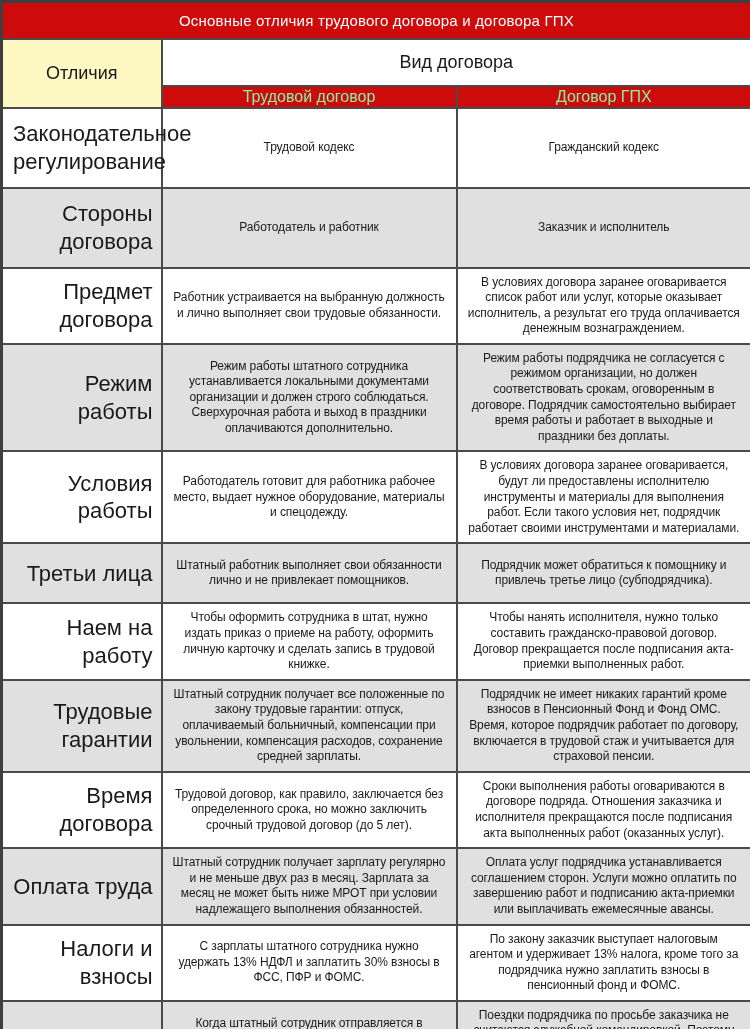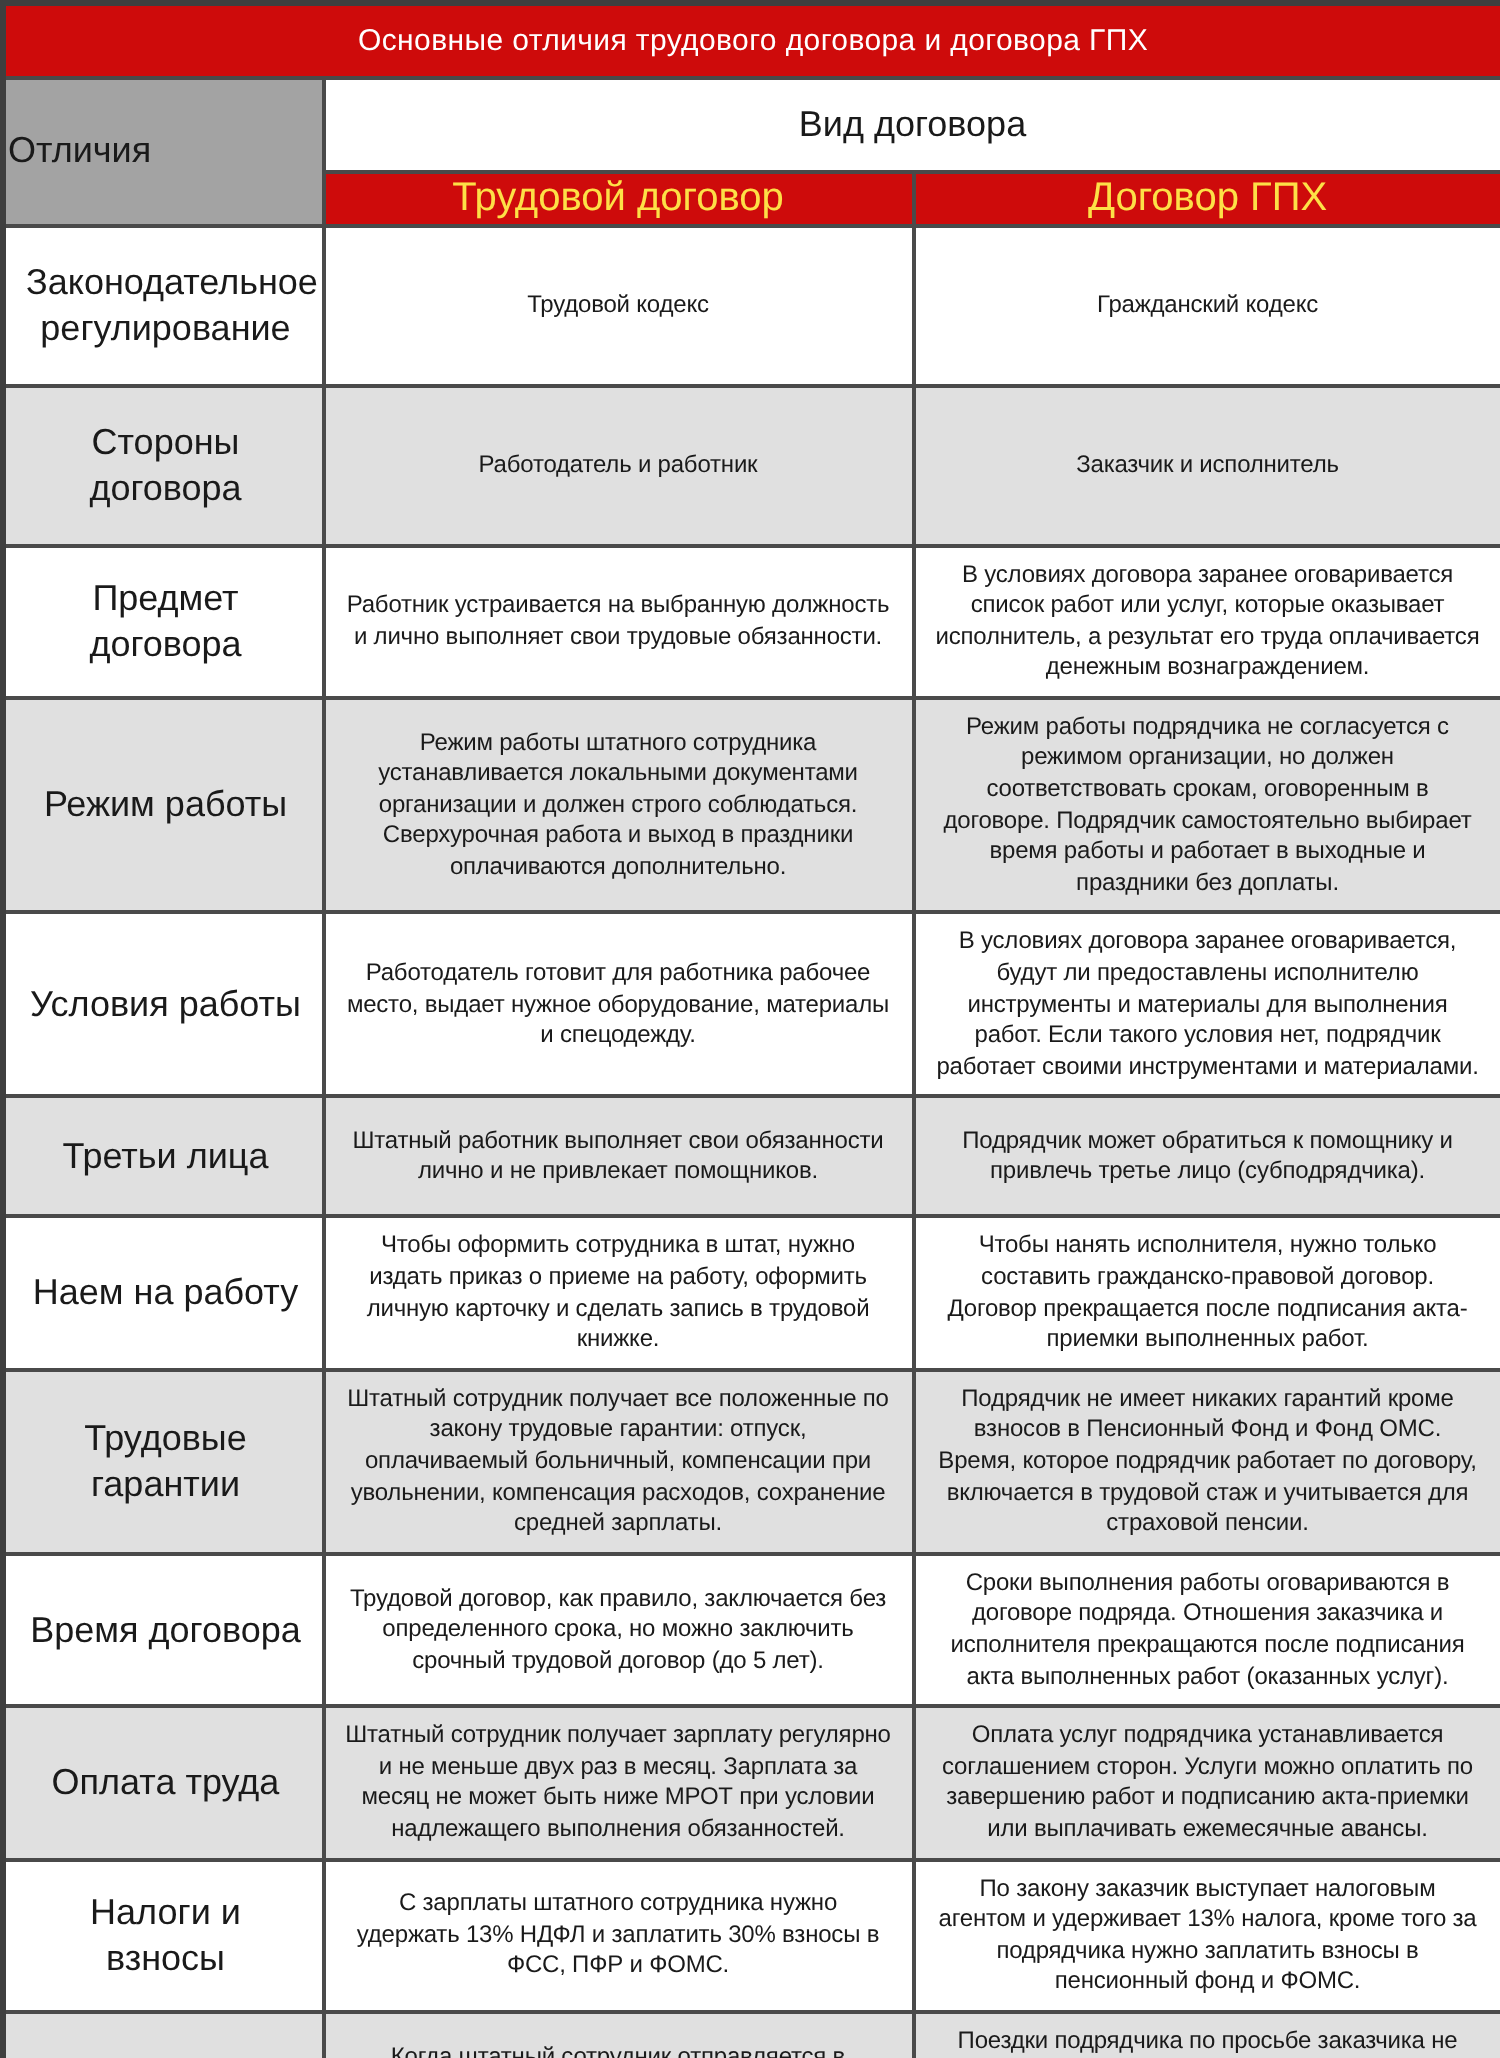--- a/index.html
+++ b/index.html
@@ -41,35 +41,35 @@
     letter-spacing: 0.2px;
   }
   .vid-row th {
     background: #ffffff;
     text-align: center;
     font-size: 18px;
     height: 47px;
   }
   .sub-row th {
     background: #ce0b0b;
-    color: #fde047;
+    color: #86efac;
     text-align: center;
-    font-size: 20px;
+    font-size: 16px;
     height: 19px;
   }
   th.otl {
-    background: #a3a3a3;
-    text-align: left;
+    background: #fef9c3;
+    text-align: center;
     font-size: 18px;
   }
   td.label {
-    font-size: 18px;
+    font-size: 22px;
     padding: 4px 8px 4px 10px;
     line-height: 1.25;
-    text-align: center;
+    text-align: right;
   }
   td.body {
     font-size: 12px;
     line-height: 1.3;
     padding: 6px 10px;
     text-align: center;
     letter-spacing: -0.1px;
   }
   tr.alt td { background: #e0e0e0; }
   tr.plain td { background: #ffffff; }

